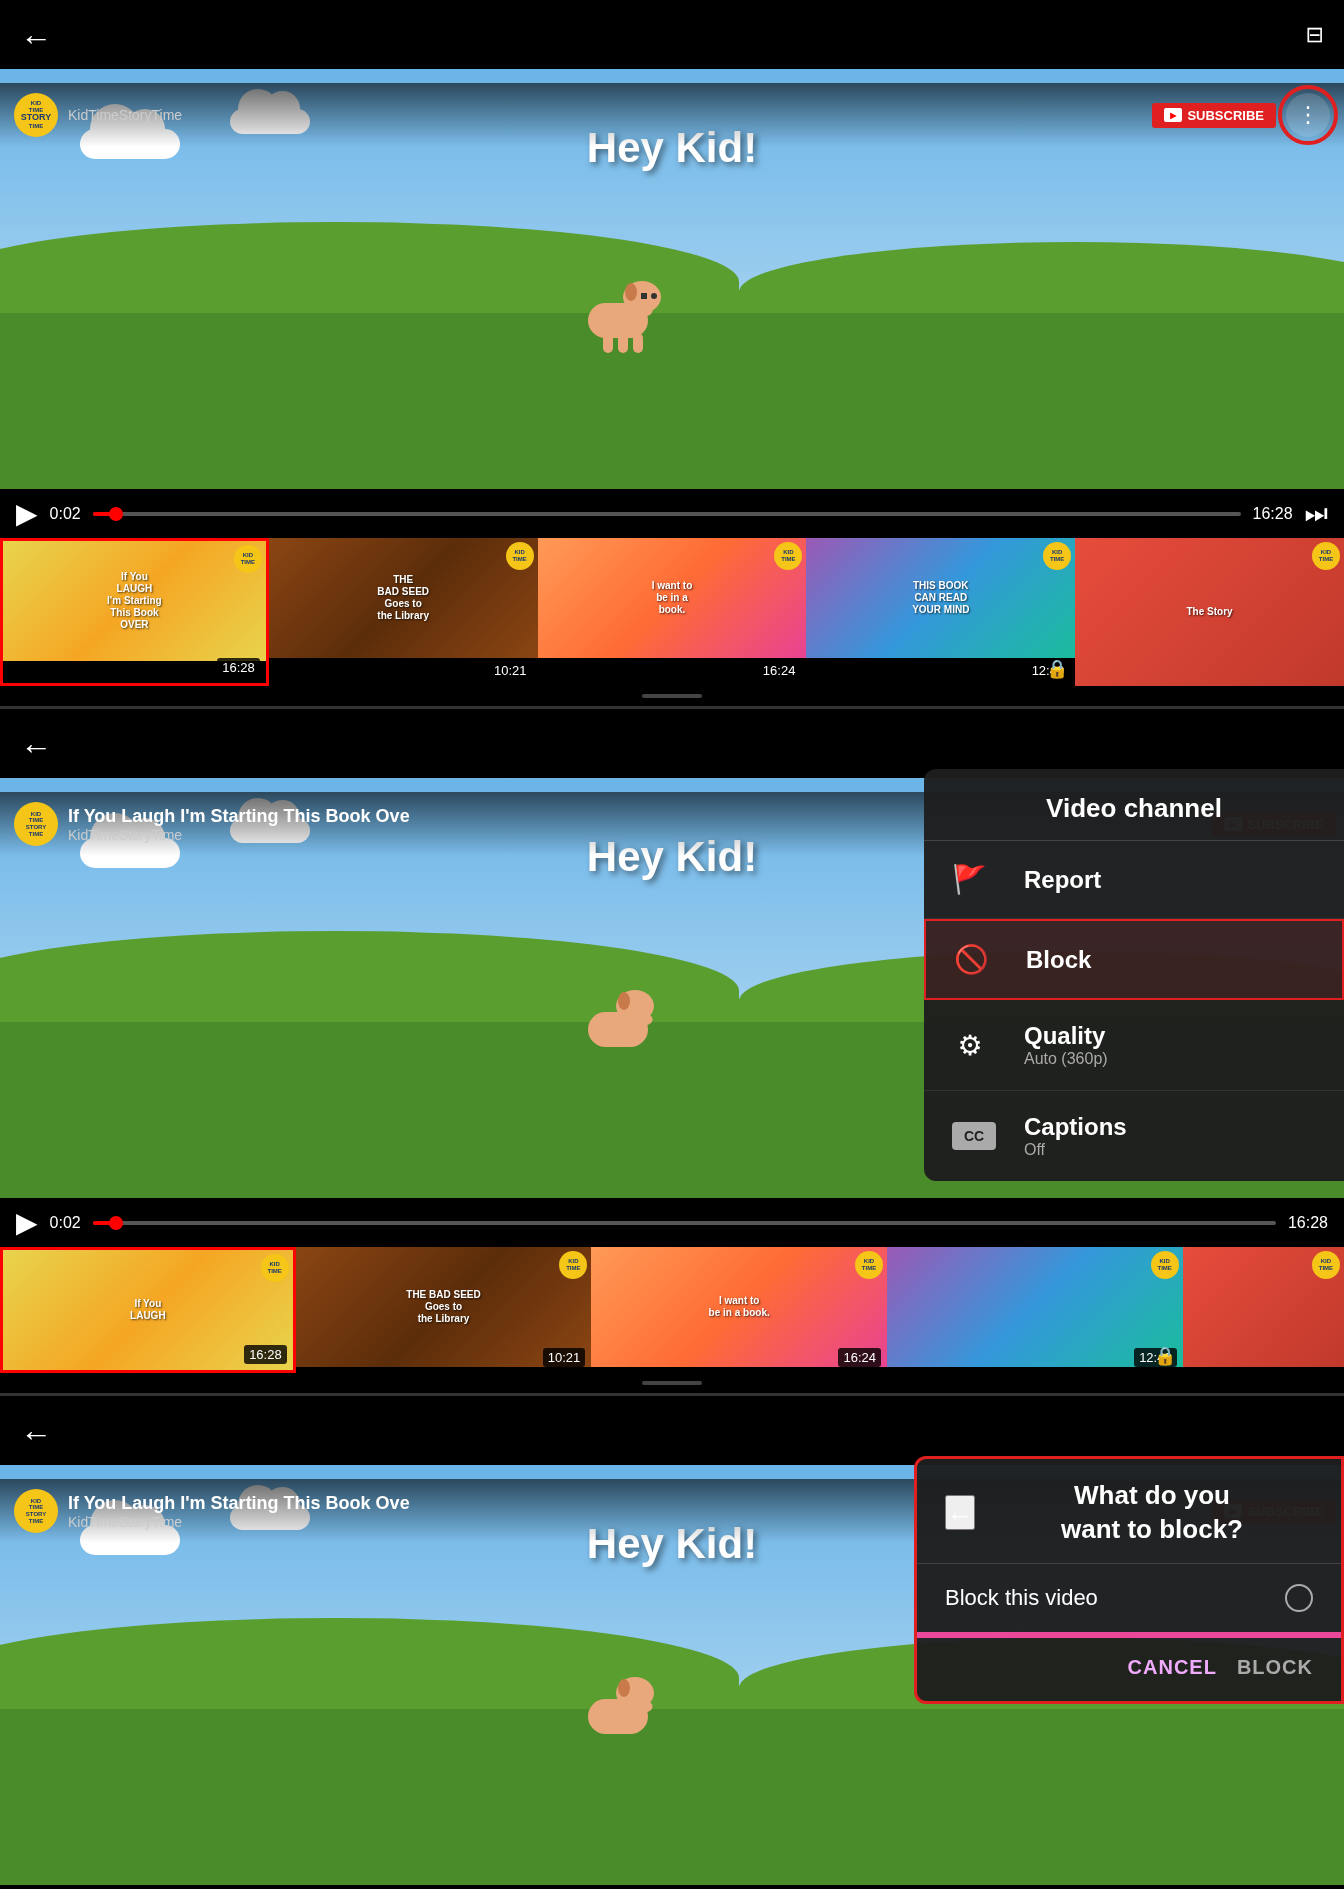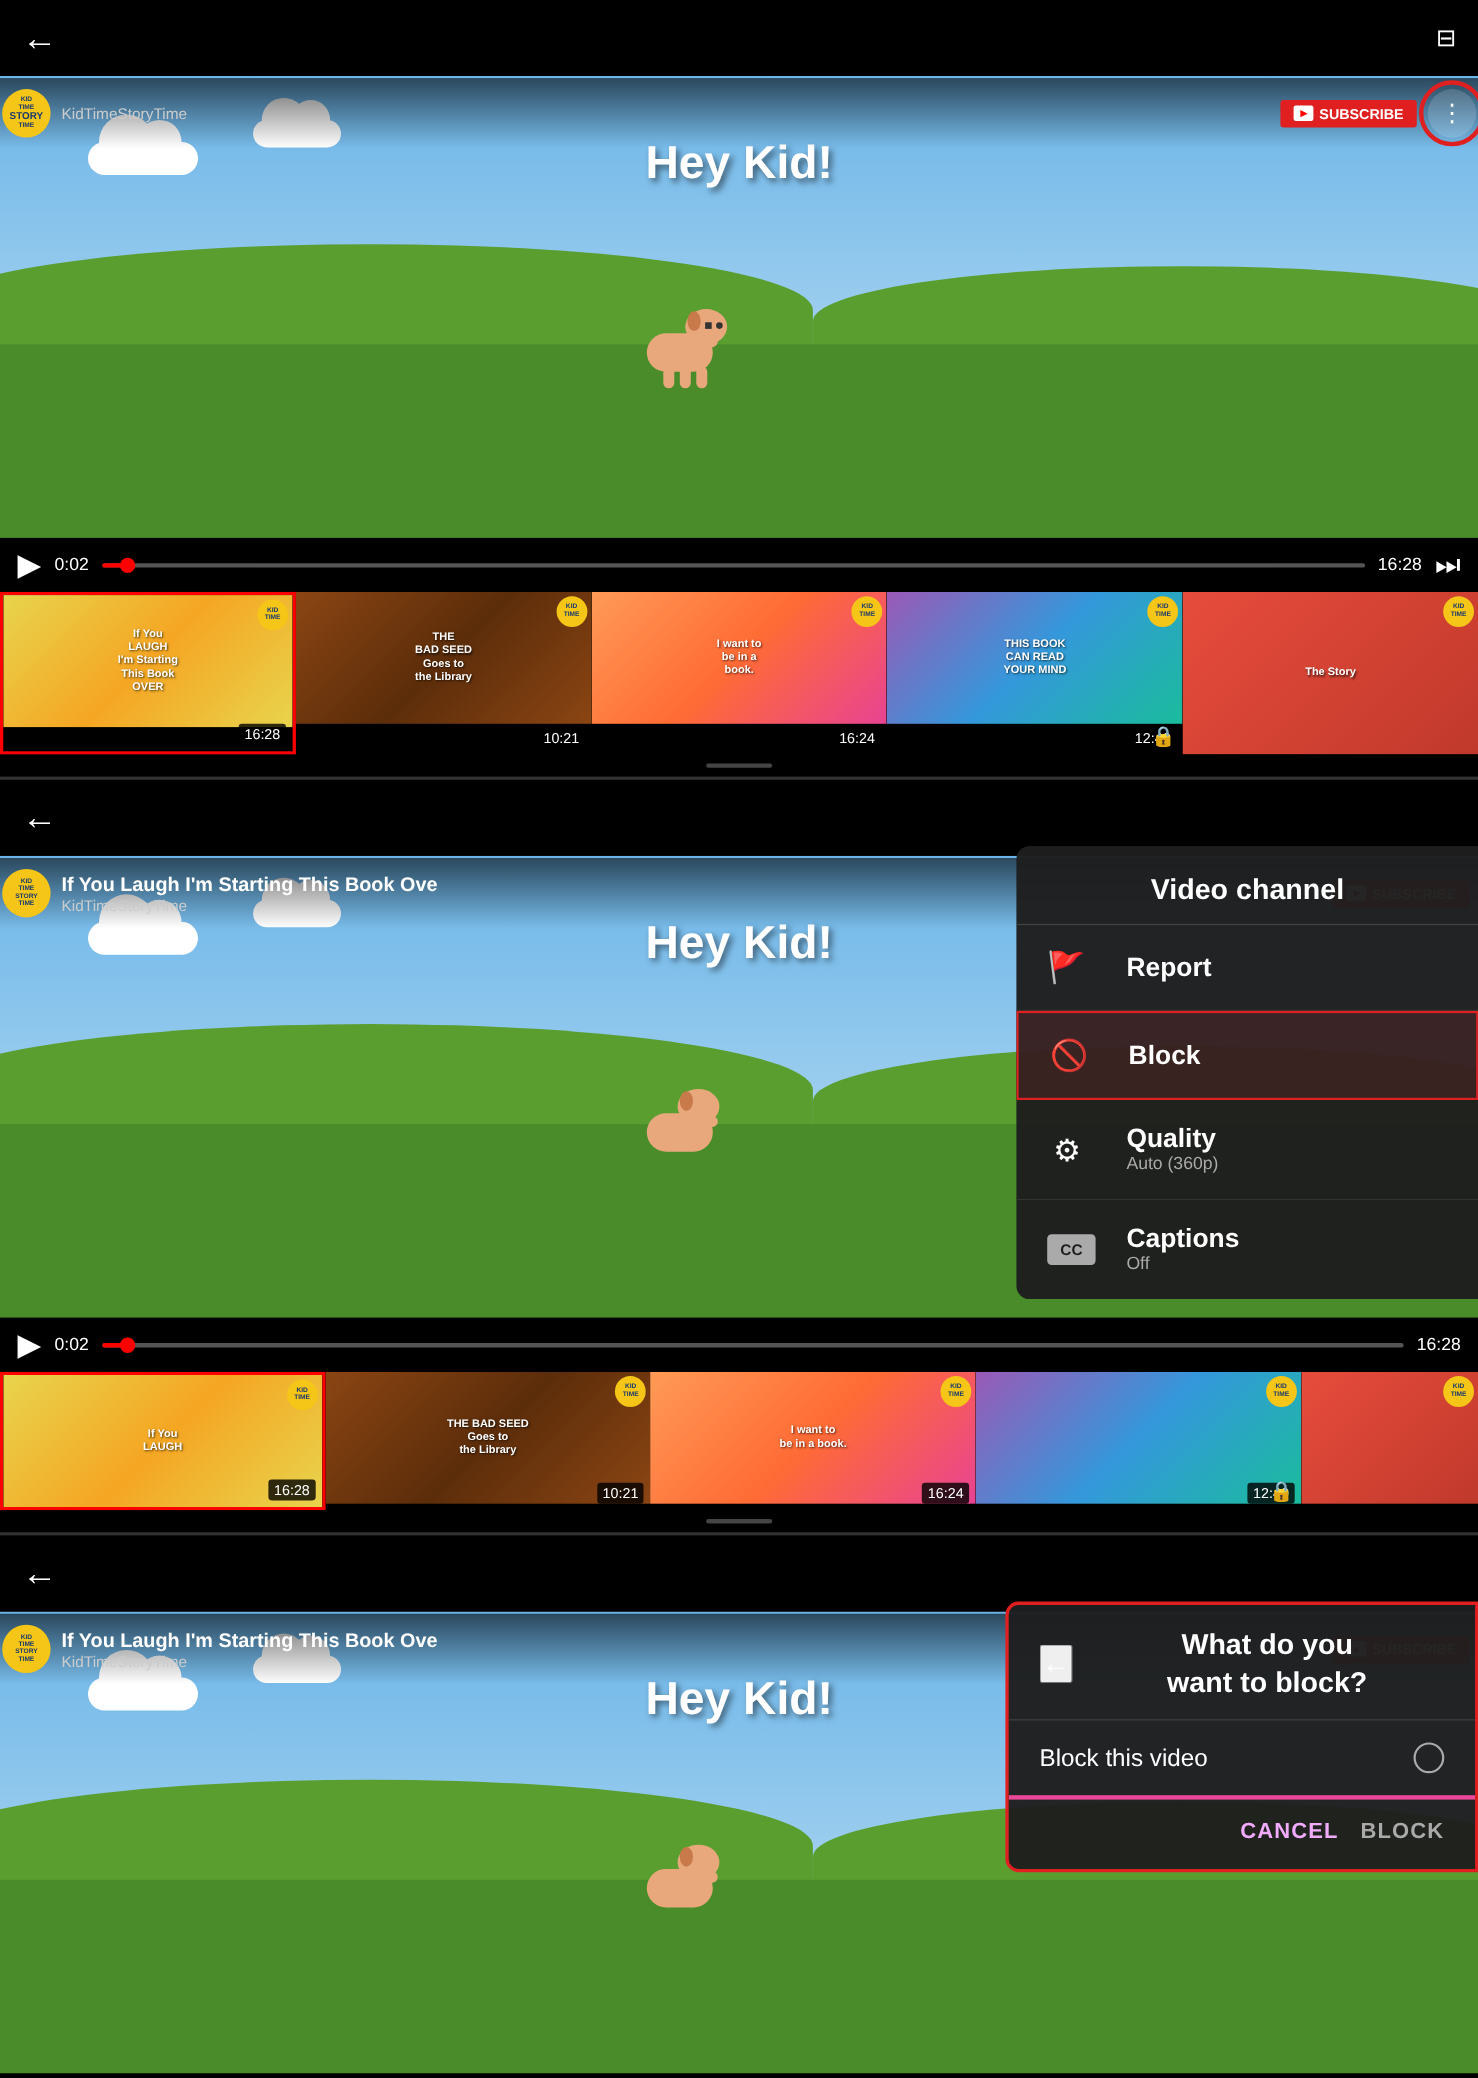--- a/index.html
+++ b/index.html
@@ -142,24 +142,24 @@
       text-align: center;
       font-size: 42px;
       font-weight: 900;
       color: white;
       text-shadow: 3px 3px 6px rgba(0,0,0,0.5);
     }
 
     
     .video-top-bar {
       position: absolute;
-      top: 2px; left: 0; right: 0;
+      top: 14px; left: 0; right: 0;
       display: flex;
       align-items: center;
-      padding: 10px 2px;
+      padding: 10px 14px;
       background: linear-gradient(180deg, rgba(0,0,0,0.6) 0%, transparent 100%);
       gap: 10px;
     }
     .channel-logo {
       width: 44px; height: 44px;
       border-radius: 50%;
       background: #f5c518;
       display: flex; align-items: center; justify-content: center;
       font-size: 8px;
       font-weight: bold;
@@ -477,21 +477,21 @@
       font-weight: 700;
       flex: 1;
       text-align: center;
       line-height: 1.3;
     }
     .block-option {
       display: flex;
       align-items: center;
       justify-content: space-between;
       padding: 20px 28px;
-      border-bottom: 4px solid #ec4899;
+      border-bottom: 6px solid #ec4899;
     }
     .block-option-label {
       font-size: 22px;
       font-weight: 500;
     }
     .radio-outer {
       width: 28px; height: 28px;
       border-radius: 50%;
       border: 2.5px solid #aaa;
       display: flex; align-items: center; justify-content: center;

